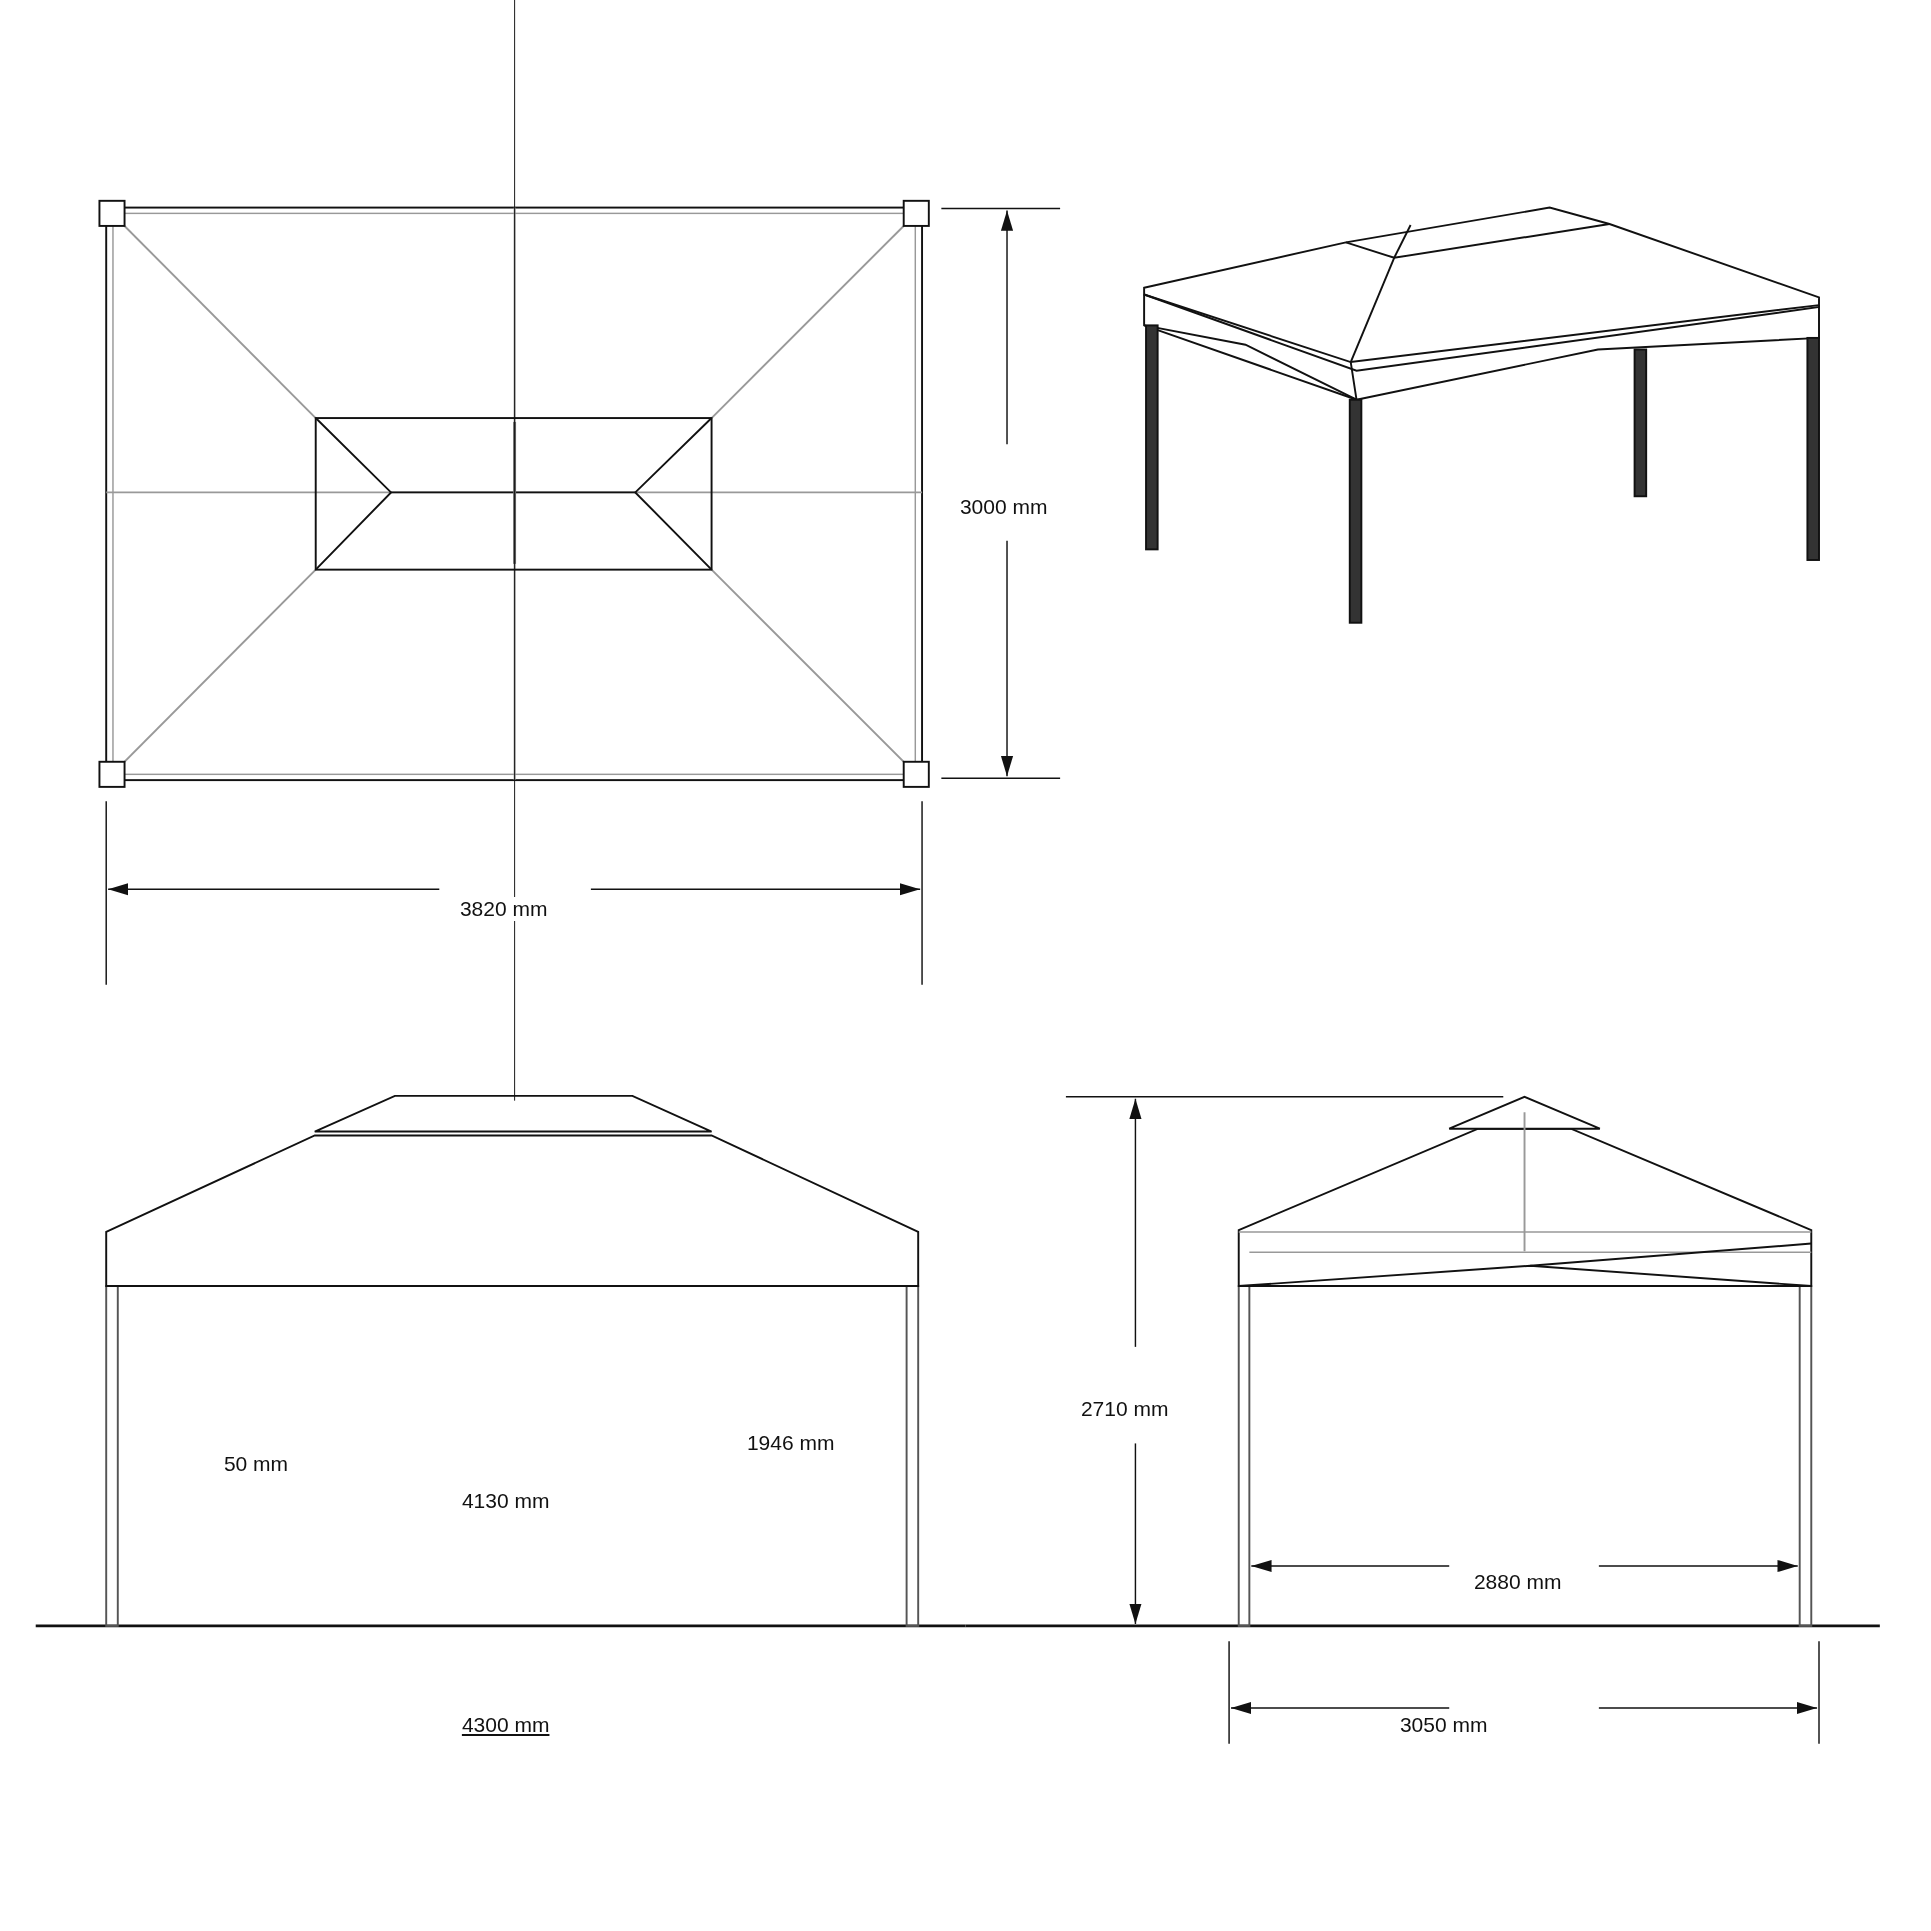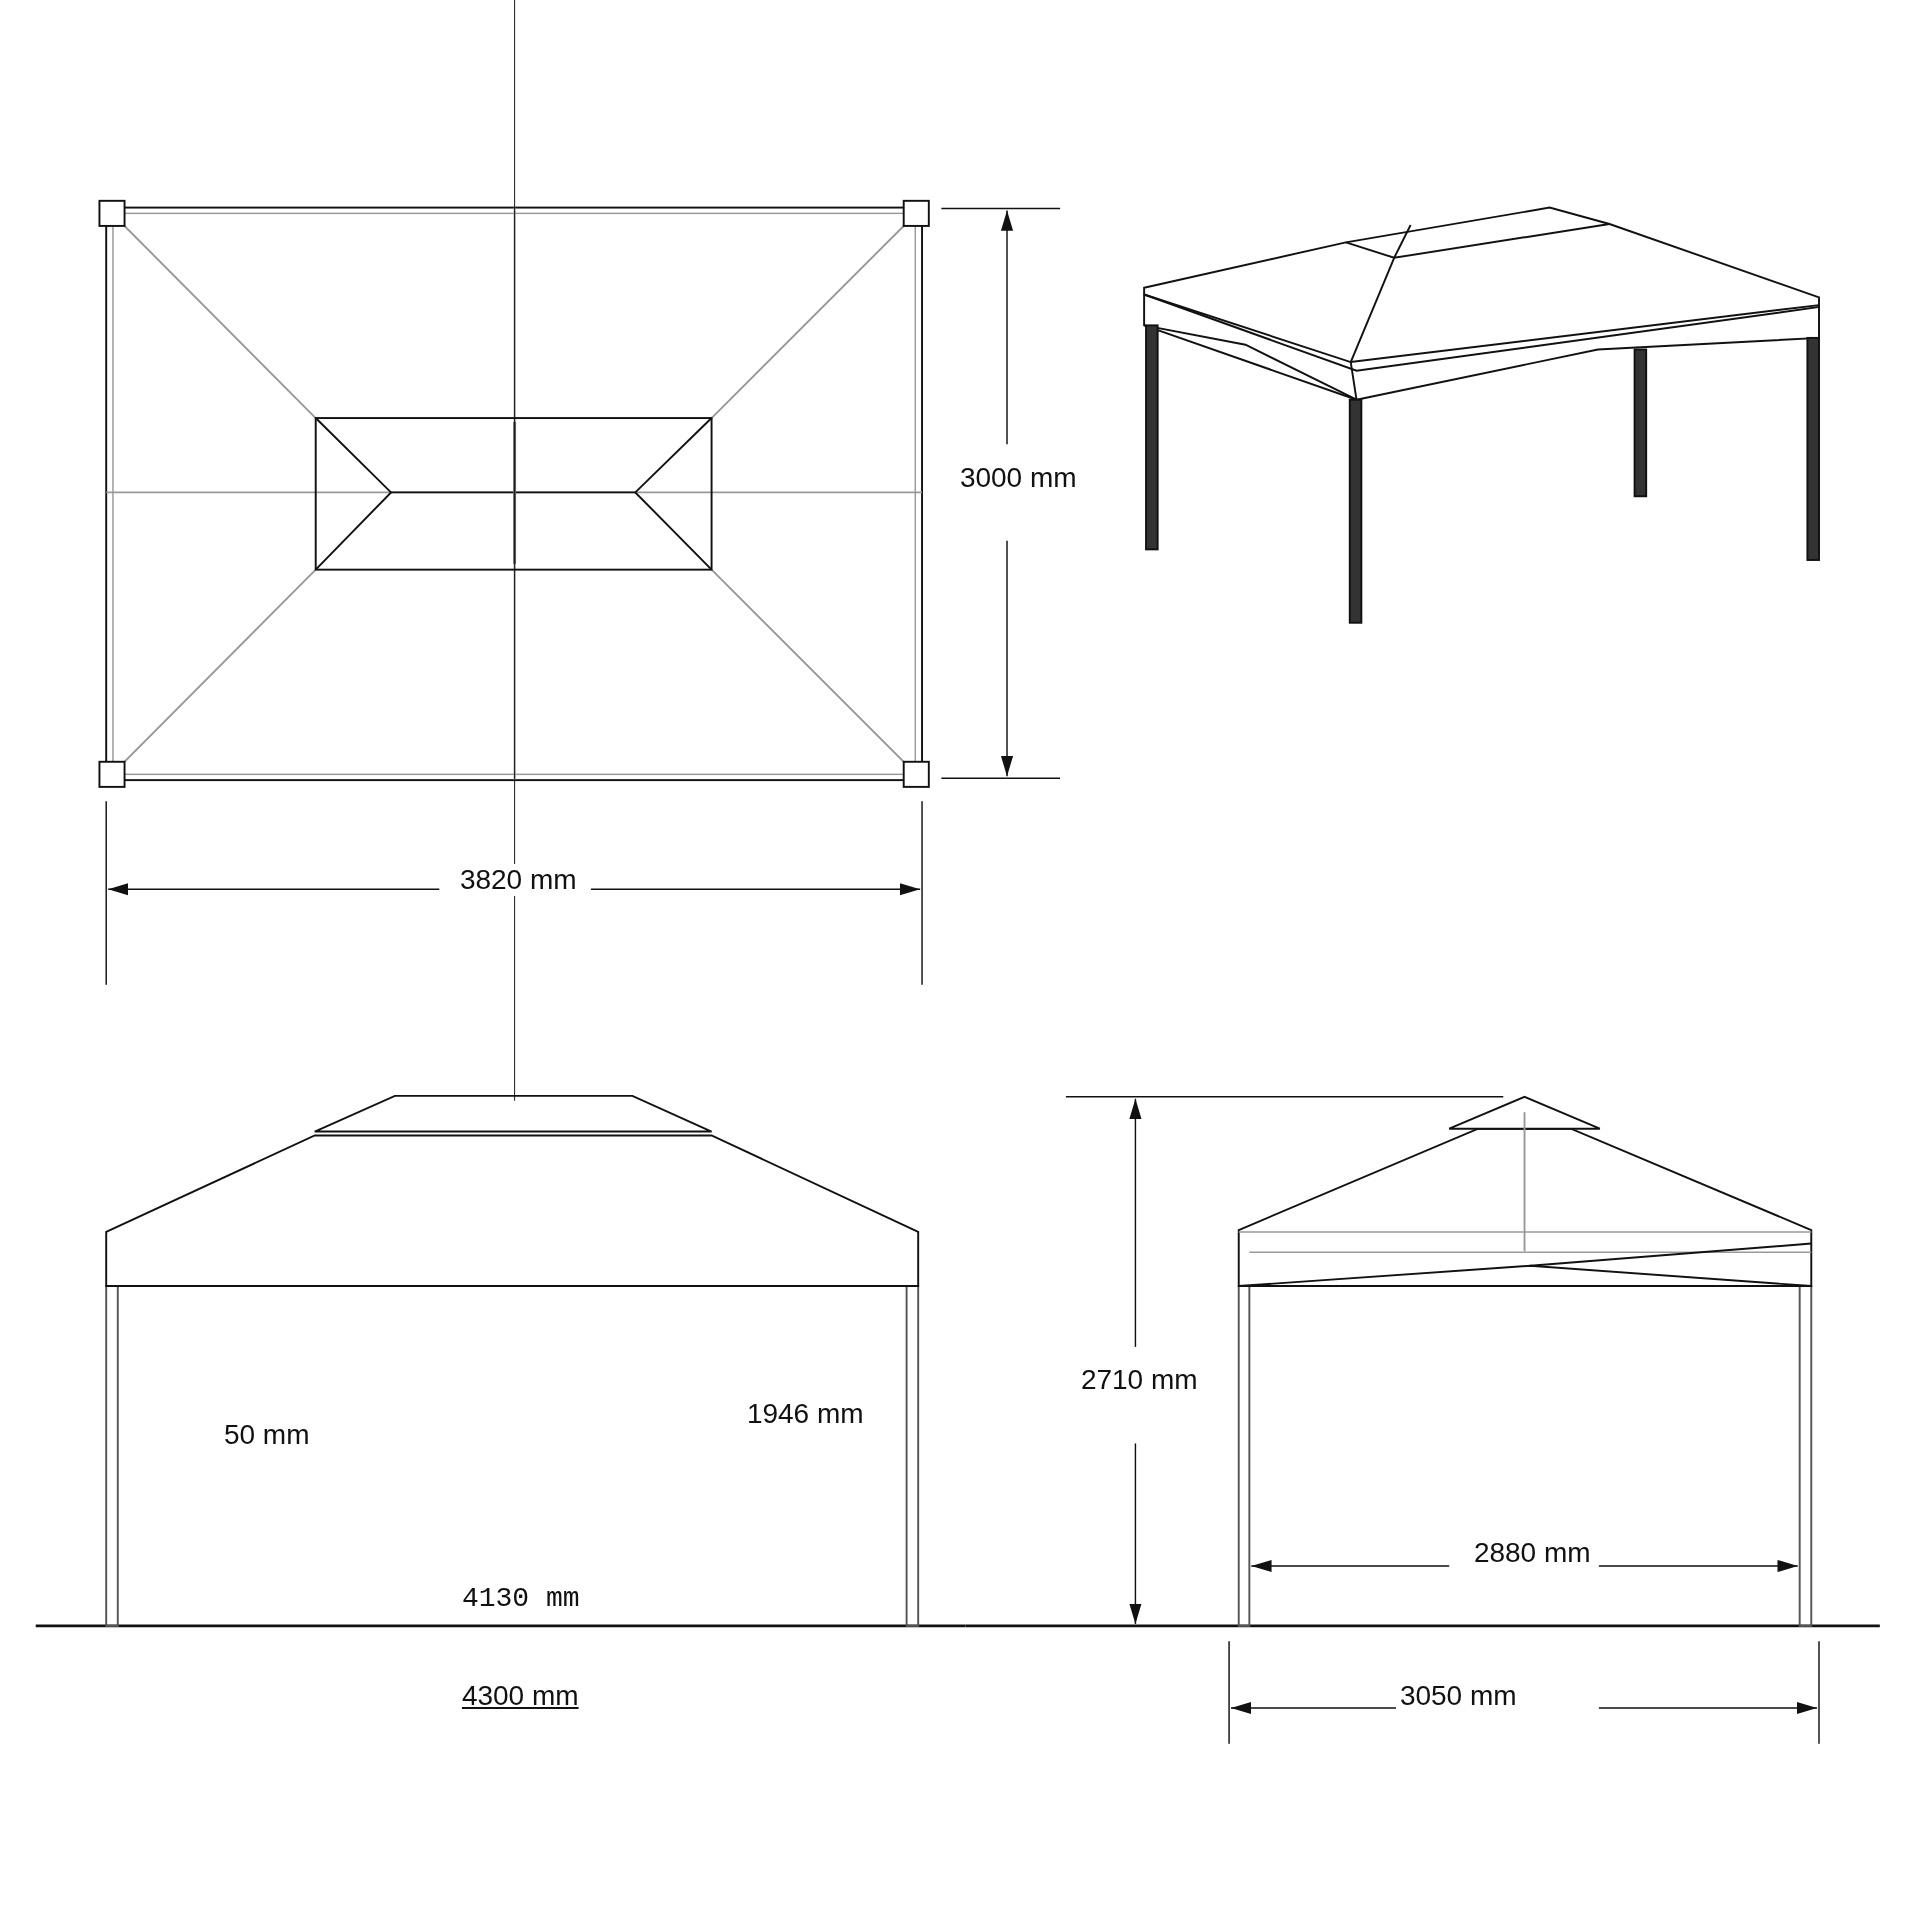--- a/index.html
+++ b/index.html
@@ -1,18 +1,18 @@
 <!DOCTYPE html>
 <html><head>
 <meta charset="utf-8">
 <style>
   html, body { margin:0; padding:0; background:#ffffff; }
   body { width:1931px; height:1931px; position:relative; overflow:hidden; }
   svg { position:absolute; left:0; top:0; }
-  .lbl { position:absolute; font-family:"Liberation Sans", sans-serif; font-size:28px; color:#111; white-space:nowrap; background:#fff; padding:0 3.9px; }
+  .lbl { position:absolute; font-family:"Liberation Sans", sans-serif; font-size:21px; color:#111; white-space:nowrap; background:#fff; padding:0 3.9px;margin-top:33px; }
 </style>
 </head>
 <body>
 
 <svg width="1931" height="1931" viewBox="0 0 2000 2000" xmlns="http://www.w3.org/2000/svg">
   <defs>
     <marker id="arr" viewBox="0 0 10 10" refX="10" refY="5" markerWidth="14" markerHeight="14" orient="auto-start-reverse">
       <path d="M0,2 L10,5 L0,8 z" fill="#111"></path>
     </marker>
   </defs>
@@ -113,18 +113,18 @@
     <line x1="1884" y1="1700" x2="1884" y2="1806" stroke-width="1.5"></line>
     <line x1="1501" y1="1769" x2="1275" y2="1769" stroke-width="1.5" marker-end="url(#arr)"></line>
     <line x1="1656" y1="1769" x2="1882" y2="1769" stroke-width="1.5" marker-end="url(#arr)"></line>
   </g>
 </svg>
 
 <span class="lbl" style="left:456px;top:864px;">3820 mm</span>
 <span class="lbl" style="left:956px;top:462px;">3000 mm</span>
 <span class="lbl" style="left:220px;top:1419px;">50 mm</span>
 <span class="lbl" style="left:743px;top:1398px;">1946 mm</span>
-<span class="lbl" style="left:458px;top:1583px;font-family:Liberation Mono, monospace;">4130 mm</span>
+<span class="lbl" style="left:458px;top:1456px;">4130 mm</span>
 <span class="lbl" style="left:458px;top:1680px;text-decoration:underline;">4300 mm</span>
 <span class="lbl" style="left:1077px;top:1364px;">2710 mm</span>
 <span class="lbl" style="left:1470px;top:1537px;">2880 mm</span>
 <span class="lbl" style="left:1396px;top:1680px;">3050 mm</span>
 
 
 </body></html>

